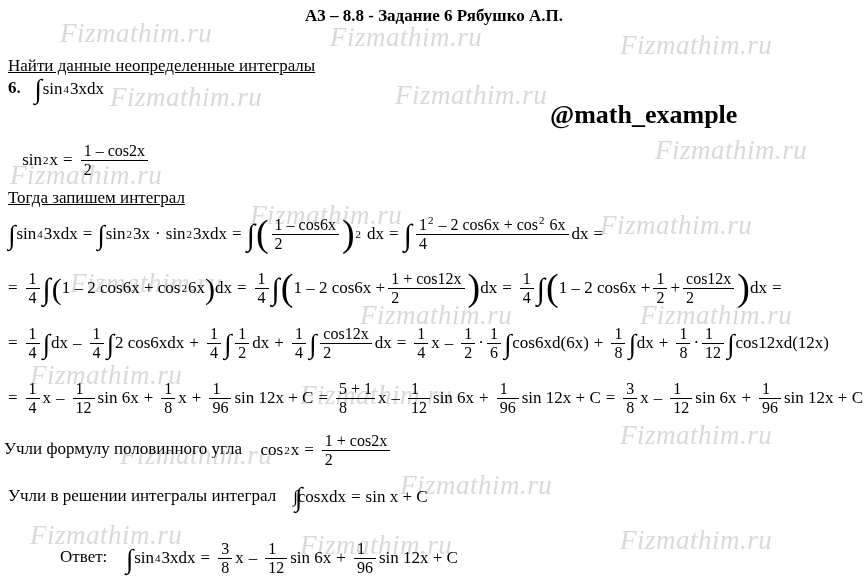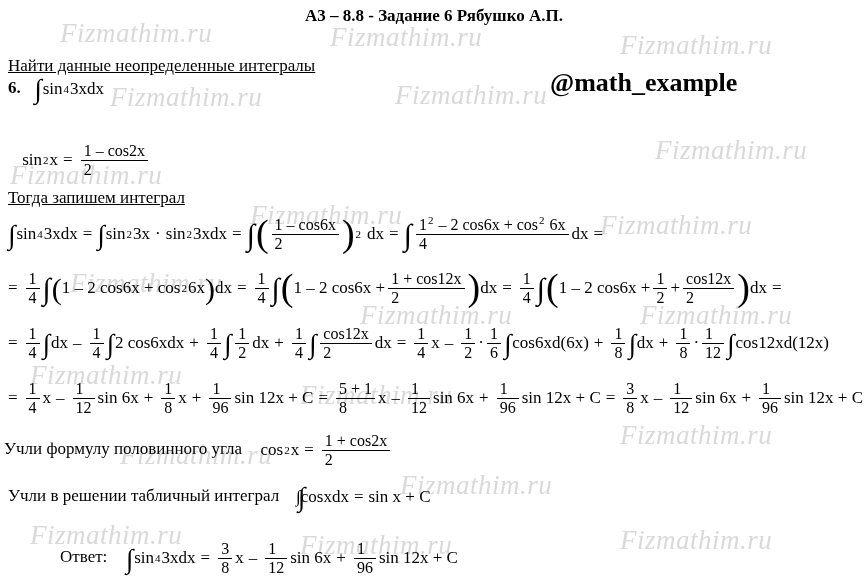--- a/index.html
+++ b/index.html
@@ -52,20 +52,21 @@
     position: absolute;
     white-space: nowrap;
     font-size: 17px;
   }
   .bold { font-weight: bold; }
   .sig {
     font-family: "Liberation Serif", serif;
     font-weight: bold;
     font-size: 26px;
     letter-spacing: 0px;
+    margin-top: 32px;
   }
   
   .m {
     font-family: "Liberation Serif", serif;
     font-size: 17px;
     white-space: nowrap;
     display: inline-flex;
     align-items: center;
     vertical-align: middle;
   }
@@ -474,21 +475,21 @@
           <span>=</span>
           <span class="sp"></span>
         <span class="frac">
           <span class="num">1 + cos2x</span>
           <span class="den">2</span>
         </span>
       </span>
     </div>
 
     <div class="row" style="left:8px; top:486px;">
-      <span>Учли в решении табличный интеграл</span>
+      <span>Учли в решении интегралы интеграл</span>
       <span class="sp2"></span>
       <span class="m">
         <span class="intg">∫</span>
         <span style="margin-left:-10px;">∫cosxdx</span>
         <span class="sp"></span>
           <span>=</span>
           <span class="sp"></span>
         <span>sin x + C</span>
       </span>
     </div>

